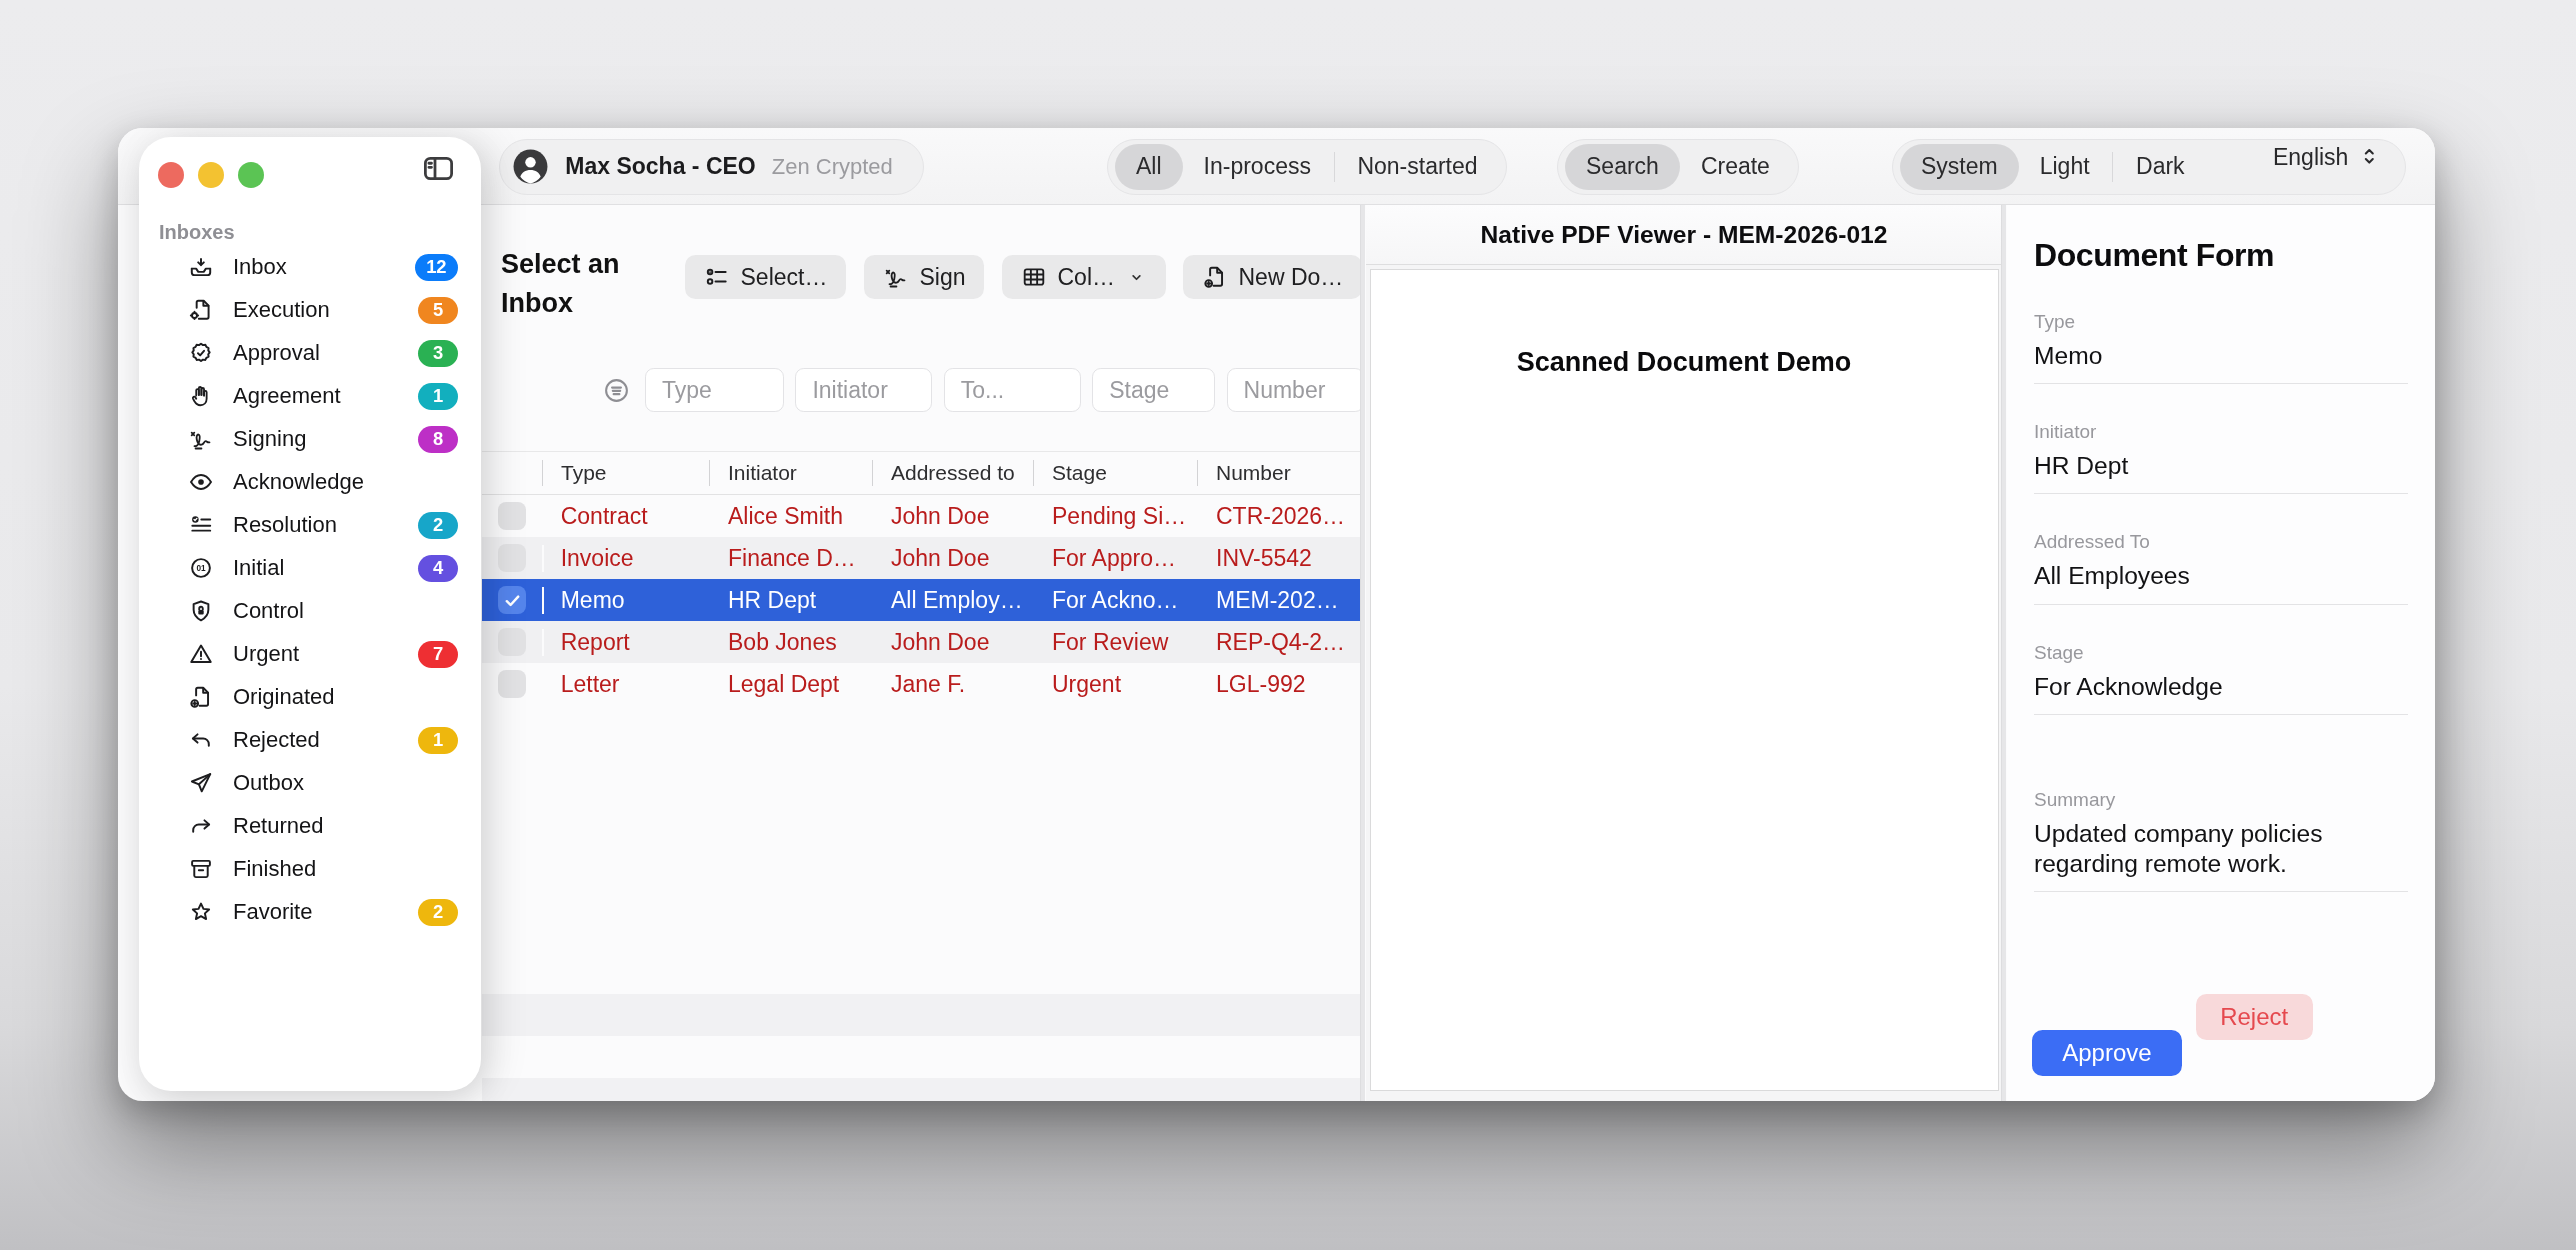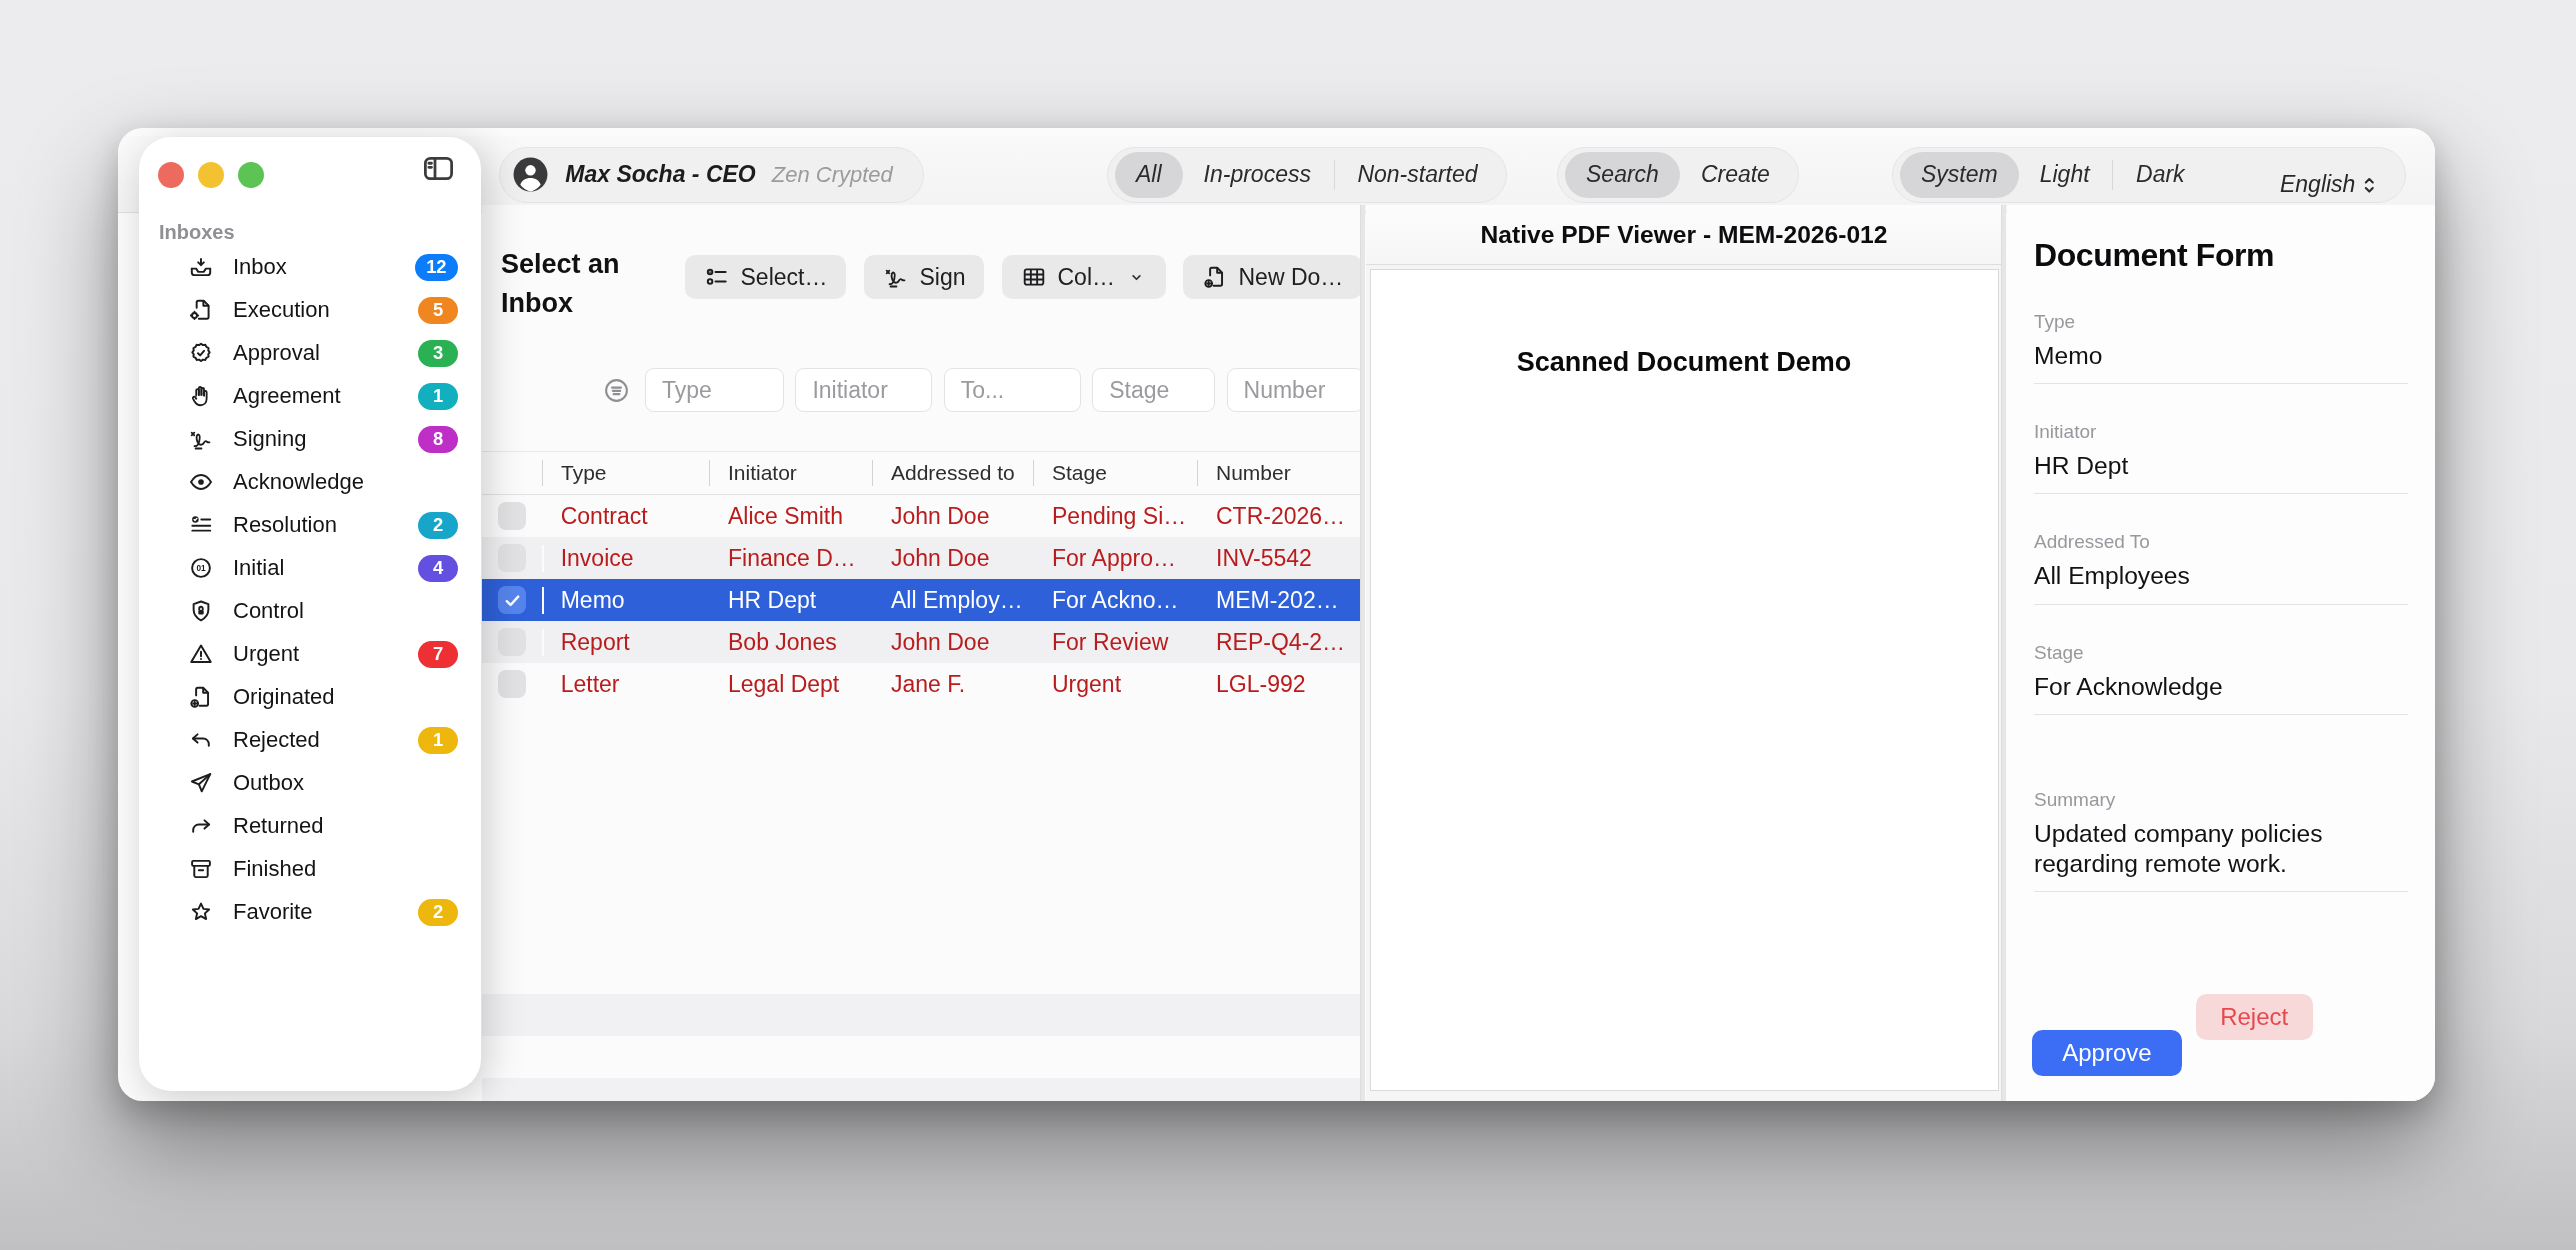--- a/index.html
+++ b/index.html
@@ -10,24 +10,23 @@
     position:relative; overflow:hidden; color:#1a1a1c;
   }
   
   .window {
     position:absolute; left:118px; top:128px; width:2317px; height:973px;
     background:#fbfbfc; border-radius:24.6px;
     box-shadow:0 44px 96px rgba(0,0,0,.40), 0 10.5px 30px rgba(0,0,0,.20);
     overflow:hidden;
   }
   .toolbar {
-    position:absolute; left:0; top:8px; width:100%; height:77px;
+    position:absolute; left:0; top:0; width:100%; height:77px;
     background:linear-gradient(180deg,#f9f9fa,#f3f3f4);
     border-bottom:0.9px solid #e0e0e2;
-    font-style:italic;
   }
   
   .pill {
     position:absolute; top:10.5px; height:56px; border-radius:28px;
     background:#f0f0f1; border:0.9px solid #e4e4e6;
     display:flex; align-items:center;
   }
   .user-pill { left:381px; padding:0 30px 0 12.3px; gap:16px; }
   .user-avatar { width:37px; height:37px; flex:0 0 auto; }
   .user-name { font-weight:700; font-size:23px; color:#1c1c1e; white-space:nowrap; }
@@ -36,21 +35,21 @@
   .seg-status { left:989px; }
   .seg-mode { left:1439px; }
   .seg-theme { right:29px; width:514px; }
   .seg-item {
     height:46px; border-radius:23px; display:flex; align-items:center;
     padding:0 21px; font-size:23px; color:#2b2b2d; white-space:nowrap; cursor:default;
   }
   .seg-item.selected { background:#d6d6d8; }
   .seg-divider { width:0.9px; height:30px; background:#d8d8da; margin:0 1.8px; flex:0 0 auto; }
   .seg-spacer { flex:1 1 auto; }
-  .lang-select { display:flex; align-items:flex-end; gap:2px; padding:0 16px 0 8.8px; height:46px; }
+  .lang-select { display:flex; align-items:flex-start; gap:9px; padding:0 16px 0 8.8px; height:46px; }
   .lang-select .label { font-size:23px; color:#28282a; }
   .updown svg { display:block; }
   
   .sidebar {
     position:absolute; left:21px; top:8.8px; width:342px; height:954px;
     background:#ffffff; border-radius:32px; z-index:5;
     box-shadow:12.3px 0 39px rgba(0,0,0,.09), 0 12.3px 35px rgba(0,0,0,.10);
   }
   .traffic { position:absolute; top:16px; left:10.5px; display:flex; gap:14px; padding:8.8px; }
   .light { width:26px; height:26px; border-radius:50%; }

